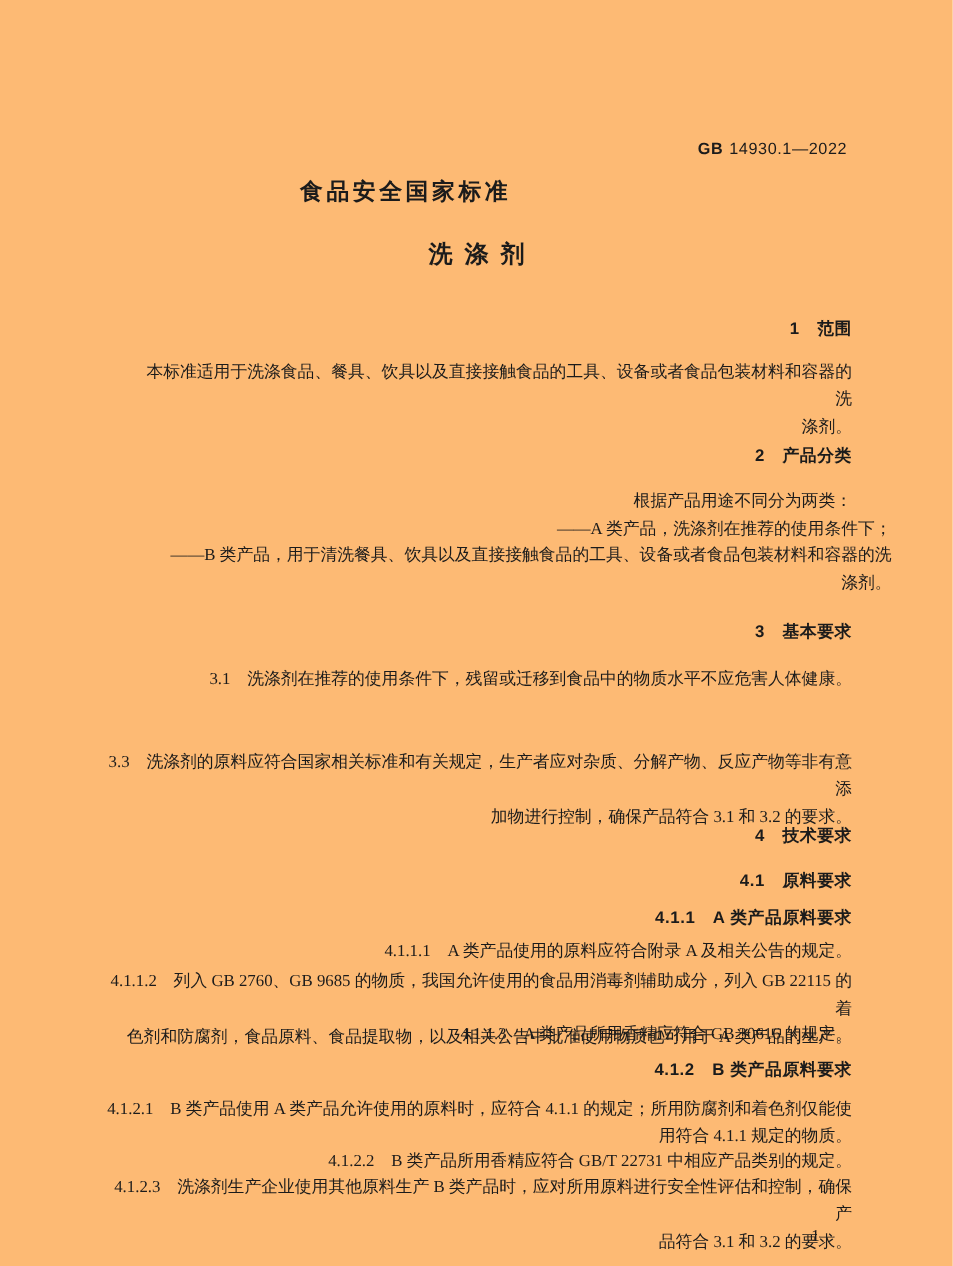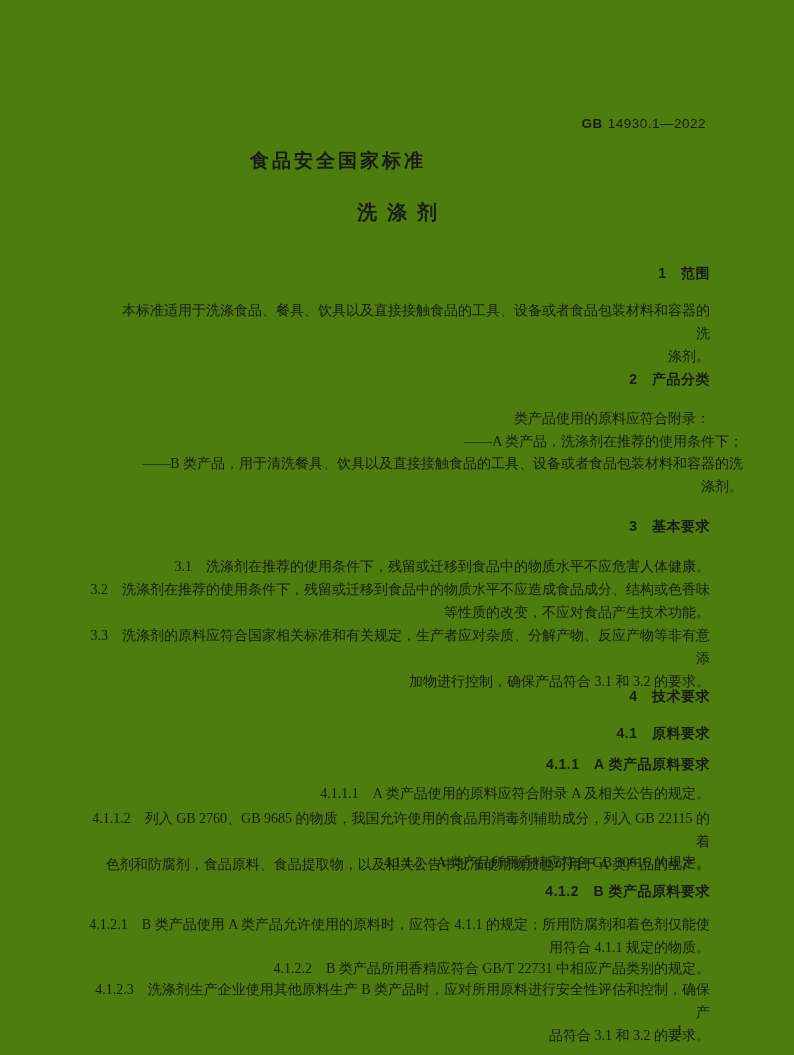--- a/index.html
+++ b/index.html
@@ -6,21 +6,21 @@
   html, body {
     margin: 0;
     padding: 0;
     background: #ffffff;
   }
   .page {
     position: relative;
     width: 794px;
     height: 1055px;
     margin: 0 auto;
-    background: #4d7c0f;
+    background: #fdba74;
     color: #1b1b1b;
     font-family: "Liberation Serif", "DejaVu Serif", serif;
     overflow: hidden;
   }
   .abs {
     position: absolute;
     left: 88px;
     width: 622px;
     font-size: 14px;
     line-height: 23px;
@@ -92,29 +92,27 @@
   </div>
 
   <div class="abs doc-title">食品安全国家标准</div>
   <div class="abs doc-subtitle">洗涤剂</div>
 
   <div class="abs heading" style="top:262px">1　范围</div>
   <div class="abs para-indent" style="top:299px">本标准适用于洗涤食品、餐具、饮具以及直接接触食品的工具、设备或者食品包装材料和容器的洗
 涤剂。</div>
 
   <div class="abs heading" style="top:368px">2　产品分类</div>
-  <div class="abs para-indent" style="top:407px">类产品使用的原料应符合附录：</div>
+  <div class="abs para-indent" style="top:407px">根据产品用途不同分为两类：</div>
   <div class="abs list-item" style="top:430px">——A 类产品，洗涤剂在推荐的使用条件下；</div>
   <div class="abs list-item" style="top:452px">——B 类产品，用于清洗餐具、饮具以及直接接触食品的工具、设备或者食品包装材料和容器的洗
 涤剂。</div>
 
   <div class="abs heading" style="top:515px">3　基本要求</div>
   <div class="abs" style="top:555px">3.1　洗涤剂在推荐的使用条件下，残留或迁移到食品中的物质水平不应危害人体健康。</div>
-  <div class="abs" style="top:578px">3.2　洗涤剂在推荐的使用条件下，残留或迁移到食品中的物质水平不应造成食品成分、结构或色香味
-等性质的改变，不应对食品产生技术功能。</div>
   <div class="abs" style="top:624px">3.3　洗涤剂的原料应符合国家相关标准和有关规定，生产者应对杂质、分解产物、反应产物等非有意添
 加物进行控制，确保产品符合 3.1 和 3.2 的要求。</div>
 
   <div class="abs heading" style="top:685px">4　技术要求</div>
   <div class="abs heading" style="top:722px">4.1　原料要求</div>
   <div class="abs heading" style="top:753px">4.1.1　A 类产品原料要求</div>
   <div class="abs" style="top:782px">4.1.1.1　A 类产品使用的原料应符合附录 A 及相关公告的规定。</div>
   <div class="abs" style="top:807px">4.1.1.2　列入 GB 2760、GB 9685 的物质，我国允许使用的食品用消毒剂辅助成分，列入 GB 22115 的着
 色剂和防腐剂，食品原料、食品提取物，以及相关公告中批准使用物质也可用于 A 类产品的生产。</div>
   <div class="abs" style="top:851px">4.1.1.3　A 类产品所用香精应符合 GB 30616 的规定。</div>

